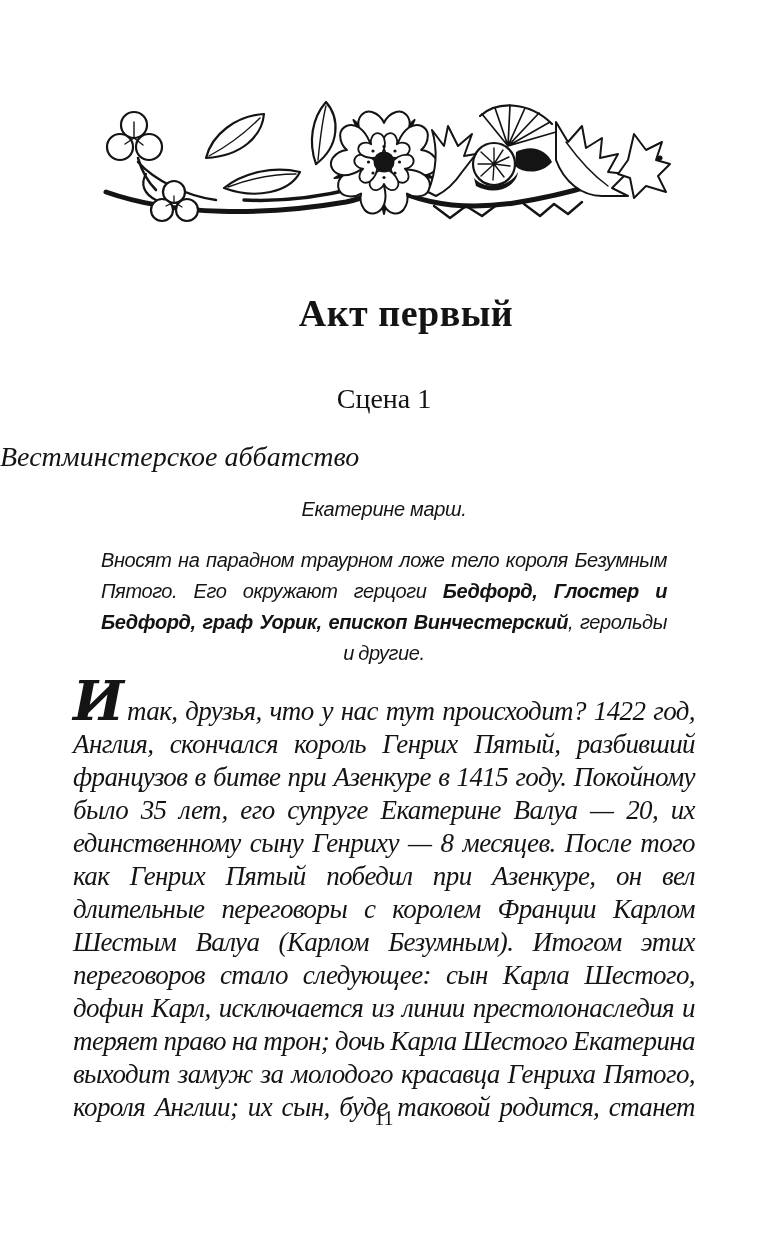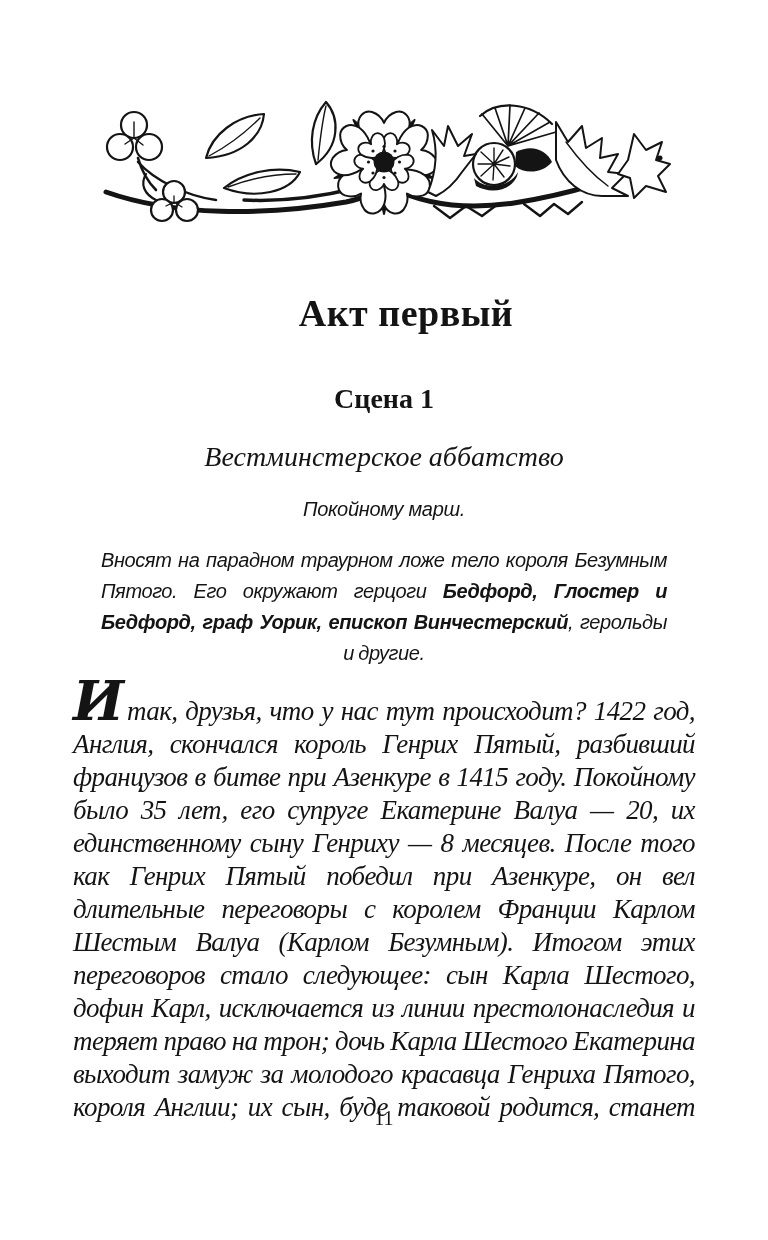--- a/index.html
+++ b/index.html
@@ -23,32 +23,31 @@
     font-weight: 700;
     font-size: 38px;
     line-height: 1.05;
     text-align: center;
     letter-spacing: 0.5px;
     padding-left: 44px;
   }
   .scene {
     margin: 50px 0 0;
     font-family: "Liberation Serif", serif;
-    font-weight: 700;
+    font-weight: 400;
     font-size: 28px;
     line-height: 1.1;
     text-align: center;
   }
   .location {
     margin: 26px 0 0;
     font-family: "Liberation Serif", serif;
     font-style: italic;
     font-size: 28px;
     line-height: 1.15;
-    text-align: center;
   }
   .march {
     margin: 24px 0 0;
     font-family: "Liberation Sans", sans-serif;
     font-style: italic;
     font-size: 20px;
     line-height: 1.2;
     text-align: center;
     letter-spacing: -0.3px;
   }
@@ -182,21 +181,21 @@
       </g>
     </g>
   </svg>
 
   <h1 class="act">Акт первый</h1>
 
   <h2 class="scene">Сцена 1</h2>
 
   <div class="location">Вестминстерское аббатство</div>
 
-  <div class="march">Покойному марш.</div>
+  <div class="march">Екатерине марш.</div>
 
   <p class="stage"><span>Вносят на парадном траурном ложе тело короля Безумным Пятого. Его окружают герцоги </span><b>Бедфорд, Глостер и Бедфорд, граф Уорик, епископ Винчестерский</b><span>, герольды и другие.</span></p>
 
   <p class="body-par"><span class="dropcap">И</span><span>так, друзья, что у нас тут происходит? 1422 год, Англия, скончался король Генрих Пятый, разбивший французов в битве при Азенкуре в 1415 году. Покойному было 35 лет, его супруге Екатерине Валуа — 20, их единственному сыну Генриху — 8 месяцев. После того как Генрих Пятый победил при Азенкуре, он вел длительные переговоры с королем Франции Карлом Шестым Валуа (Карлом Безумным). Итогом этих переговоров стало следующее: сын Карла Шестого, дофин Карл, исключается из линии престолонаследия и теряет право на трон; дочь Карла Шестого Екатерина выходит замуж за молодого красавца Генриха Пятого, короля Англии; их сын, буде таковой родится, станет</span></p>
 
   <div class="pagenum">11</div>
 
 </div>
 
 </body></html>

